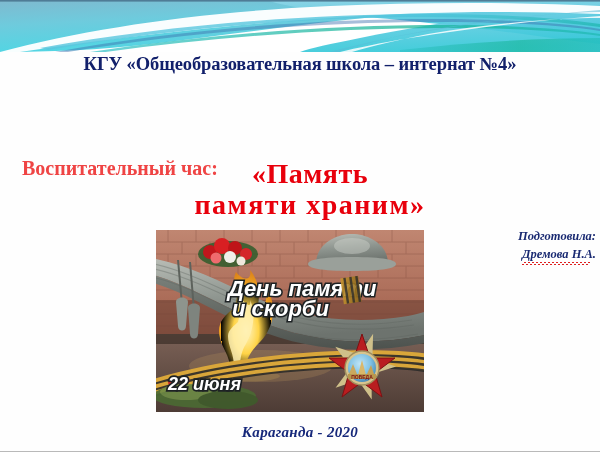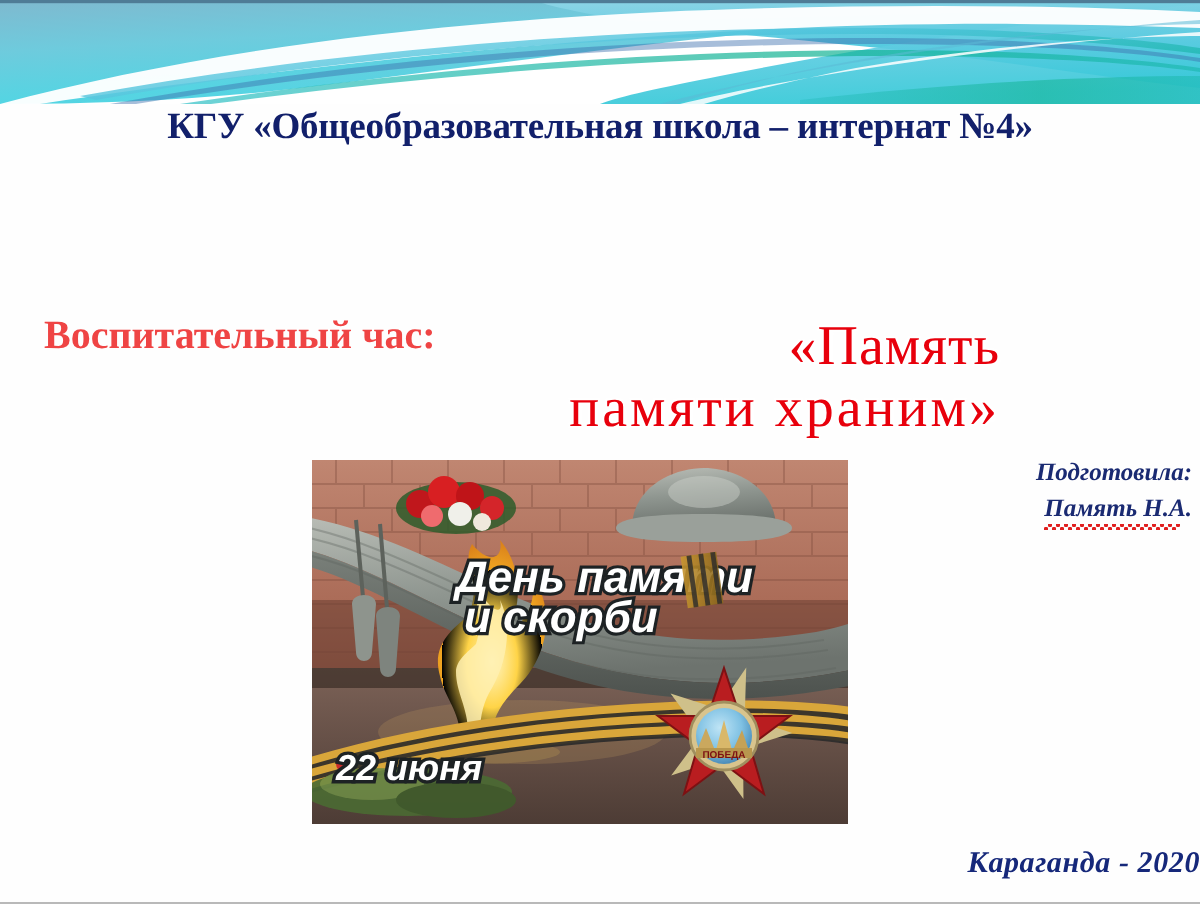--- a/index.html
+++ b/index.html
@@ -60,23 +60,23 @@
     color: #ef4444;
     margin-top: 29px;
   }
 
   
   #main-heading {
     position: absolute;
     top: 158px;
     left: 120px;
     width: 380px;
-    text-align: right;
+    text-align: center;
     font-size: 28px;
-    font-weight: normal;
+    font-weight: bold;
     color: #e8000c;
     line-height: 1.12;
     text-shadow:
        1px  1px 0 #ffffff,
       -1px -1px 0 #ffffff,
        1px -1px 0 #ffffff,
       -1px  1px 0 #ffffff,
        2px  2px 2px rgba(255,255,255,0.9);
   }
   #main-heading .hl-line { display: block; }
@@ -119,21 +119,21 @@
     background: #8d5a48;
   }
   #poster svg { display: block; }
 
   
   #footer-place {
     position: absolute;
     top: 424px;
     left: 0;
     width: 600px;
-    text-align: right;
+    text-align: center;
     font-size: 15px;
     font-weight: bold;
     font-style: italic;
     color: #16287a;
     letter-spacing: 0.3px;
   }
 </style>
 </head>
 <body>
 
@@ -199,21 +199,21 @@
 
   <div id="main-heading">
     <span class="hl-line hl-1">«Память</span>
     <span class="hl-line hl-2">памяти храним»</span>
   </div>
 
   <div id="author-block">
     <div>Подготовила:</div>
     <div>
       <span id="author-name-wrap">
-        <span>Память Н.А.</span>
+        <span>Дремова Н.А.</span>
         <span class="squiggle"></span>
       </span>
     </div>
   </div>
 
   <div id="poster">
     <svg width="268" height="182" viewBox="0 0 268 182" xmlns="http://www.w3.org/2000/svg">
       <defs>
         <linearGradient id="brick" x1="0" y1="0" x2="0" y2="1">
           <stop offset="0%" stop-color="#c08671"></stop>

